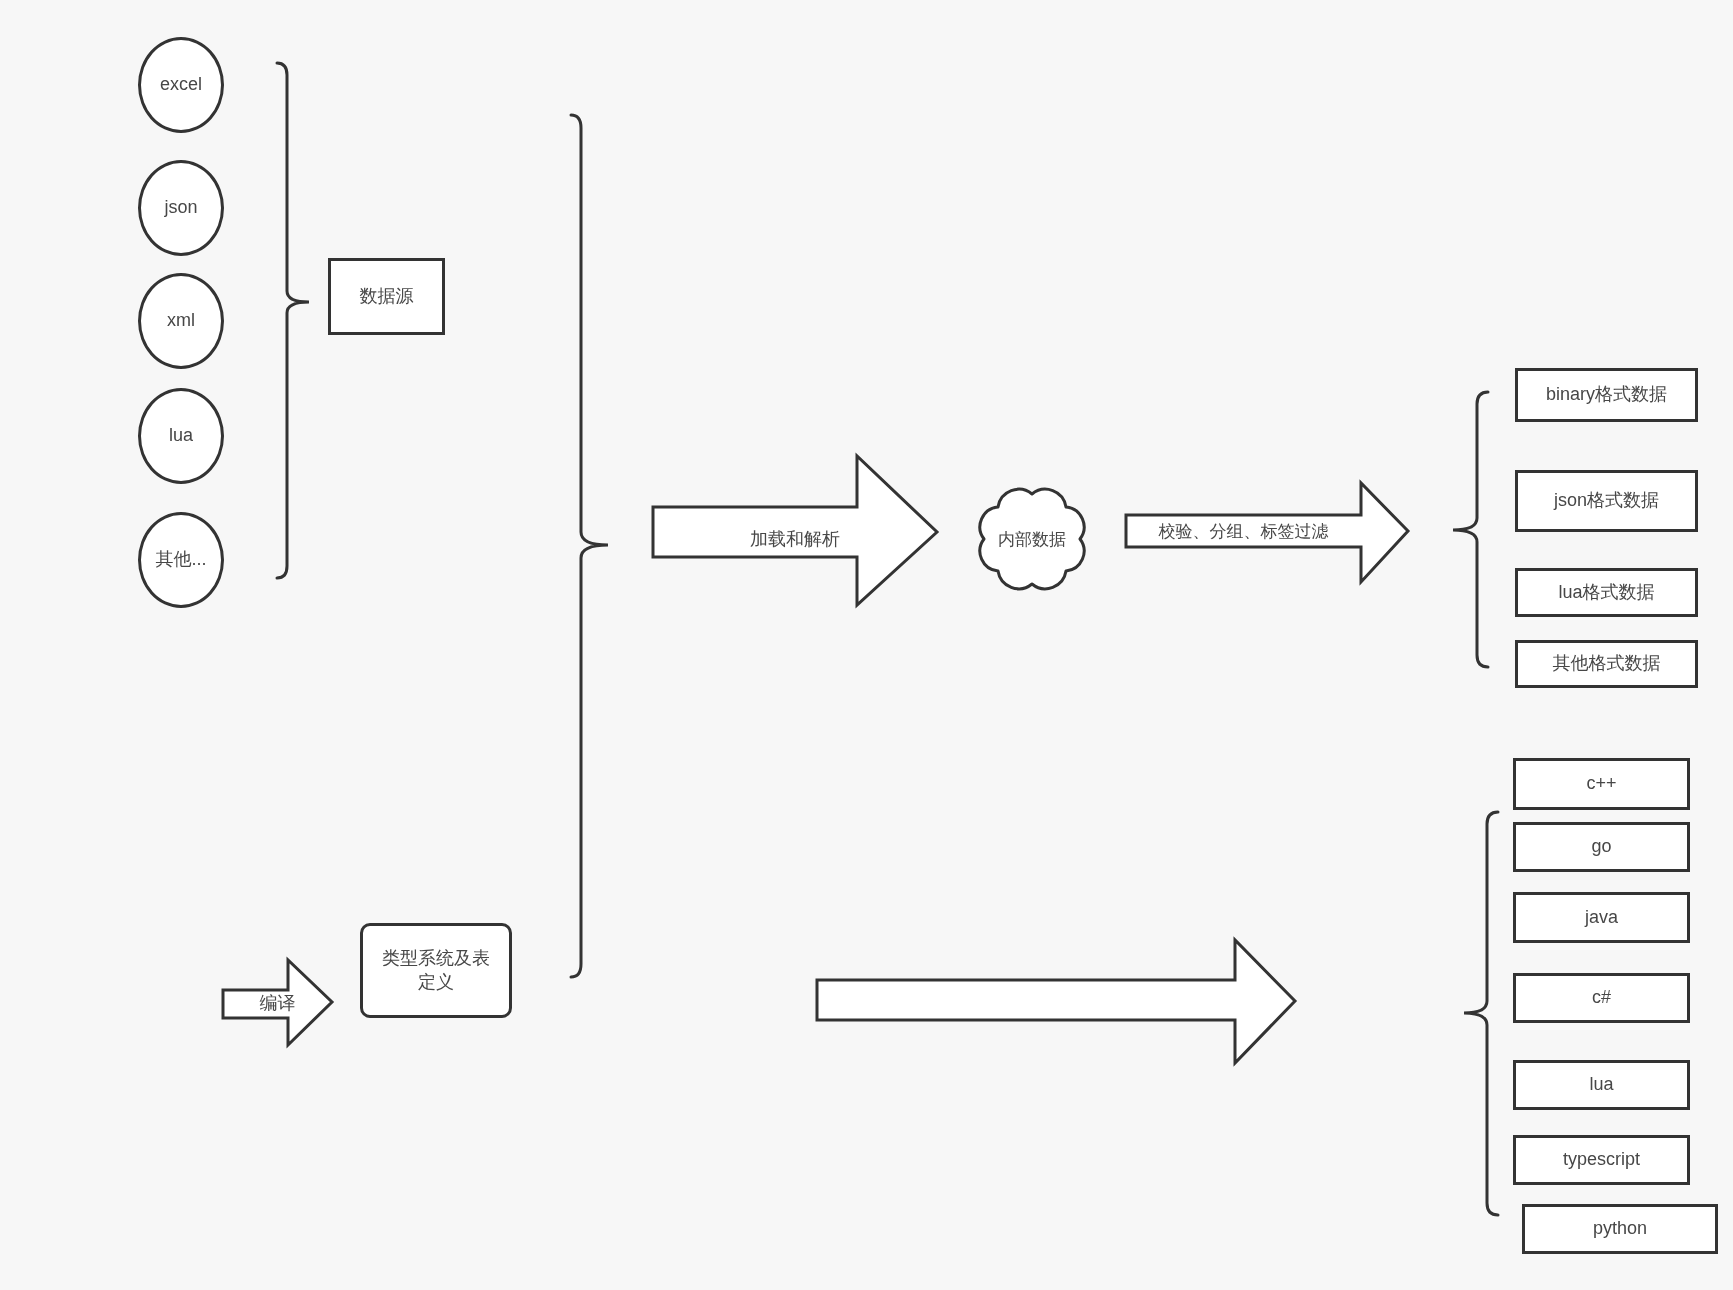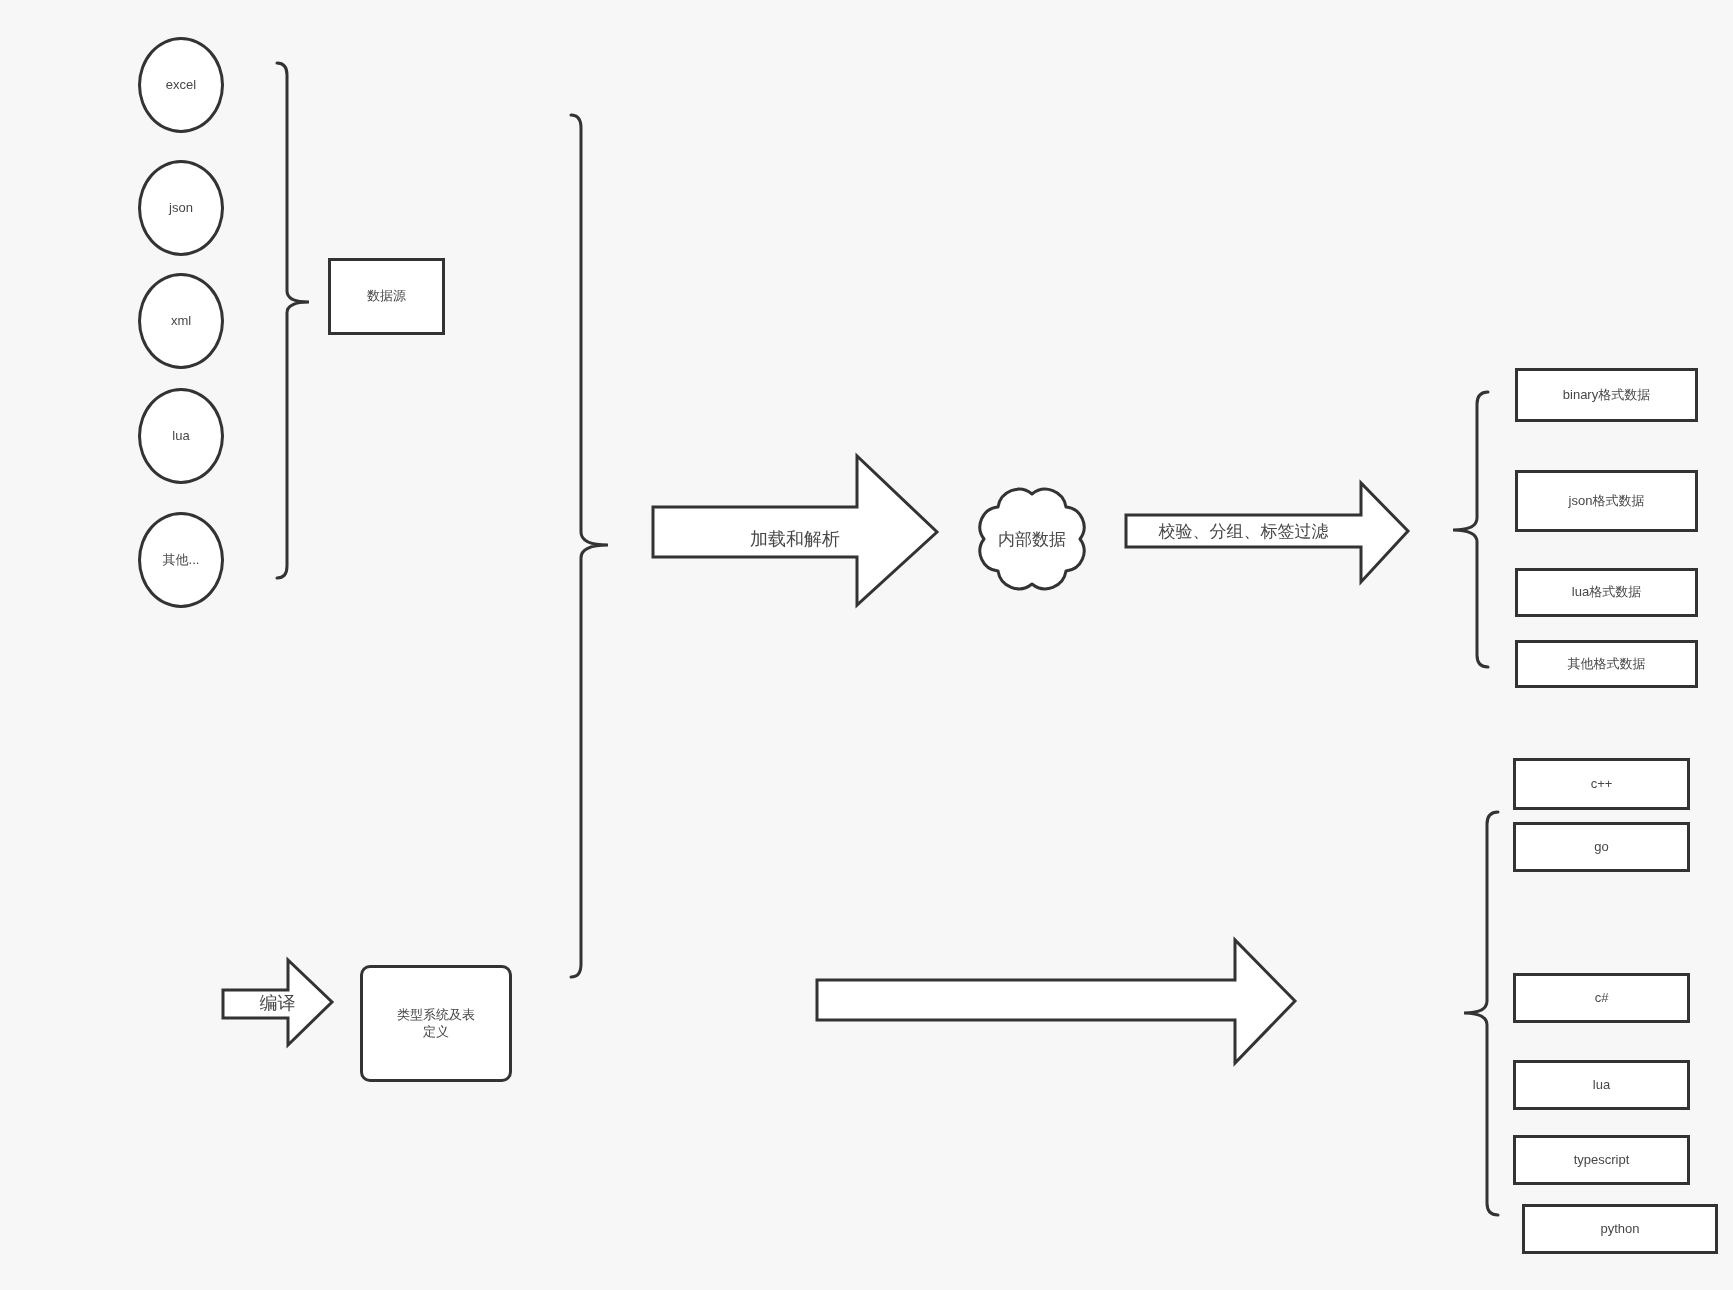--- a/index.html
+++ b/index.html
@@ -7,21 +7,21 @@
     --stroke:#333333;
     --fill:#ffffff;
     --text:#474747;
   }
   *{margin:0;padding:0;box-sizing:border-box;}
   html,body{background:var(--bg);}
   body{font-family:"Liberation Sans","DejaVu Sans",sans-serif;color:var(--text);}
   .canvas{position:relative;width:1733px;height:1290px;background:var(--bg);overflow:hidden;}
   .shapes{position:absolute;left:0;top:0;width:1733px;height:1290px;}
   .node{position:absolute;display:flex;align-items:center;justify-content:center;
-        text-align:center;font-size:13px;color:var(--text);line-height:1.3;}
+        text-align:center;font-size:18px;color:var(--text);line-height:1.3;}
   .circle{border:3px solid var(--stroke);border-radius:50%;background:var(--fill);}
   .rect{border:3px solid var(--stroke);background:var(--fill);}
   .rounded{border-radius:10px;}
   .overlay{position:absolute;display:flex;align-items:center;justify-content:center;
            text-align:center;font-size:18px;color:var(--text);}
   .prelines{white-space:pre-line;}
   .small{font-size:17px;}
 </style>
 </head>
 <body>
@@ -84,31 +84,34 @@
   <div class="node rect" style="left:1515px;top:568px;width:183px;height:49px">
     <span>lua格式数据</span>
   </div>
   <div class="node rect" style="left:1515px;top:640px;width:183px;height:48px">
     <span>其他格式数据</span>
   </div>
 
 
   <div class="overlay" style="left:223px;top:986px;width:109px;height:34px">编译</div>
 
-  <div class="node rect rounded prelines" style="left:360px;top:965px;width:152px;height:117px">
+  <div class="node rect rounded prelines" style="left:360px;top:923px;width:152px;height:95px">
     <span class="prelines">类型系统及表
 定义</span>
   </div>
 
 
   <div class="node rect" style="left:1513px;top:758px;width:177px;height:52px">
     <span>c++</span>
   </div>
   <div class="node rect" style="left:1513px;top:822px;width:177px;height:50px">
     <span>go</span>
+  </div>
+  <div class="node rect" style="left:1513px;top:892px;width:177px;height:51px">
+    <span>java</span>
   </div>
   <div class="node rect" style="left:1513px;top:973px;width:177px;height:50px">
     <span>c#</span>
   </div>
   <div class="node rect" style="left:1513px;top:1060px;width:177px;height:50px">
     <span>lua</span>
   </div>
   <div class="node rect" style="left:1513px;top:1135px;width:177px;height:50px">
     <span>typescript</span>
   </div>

